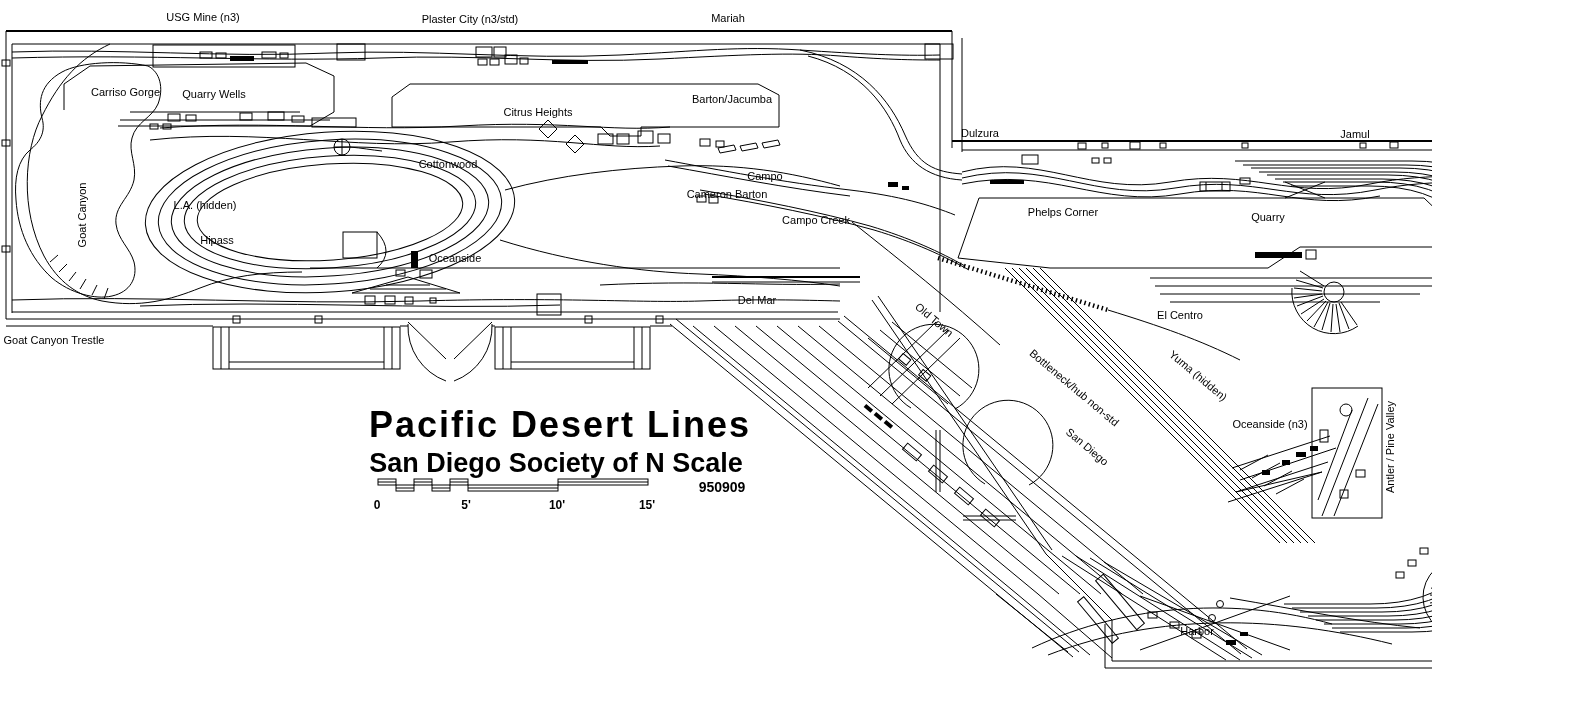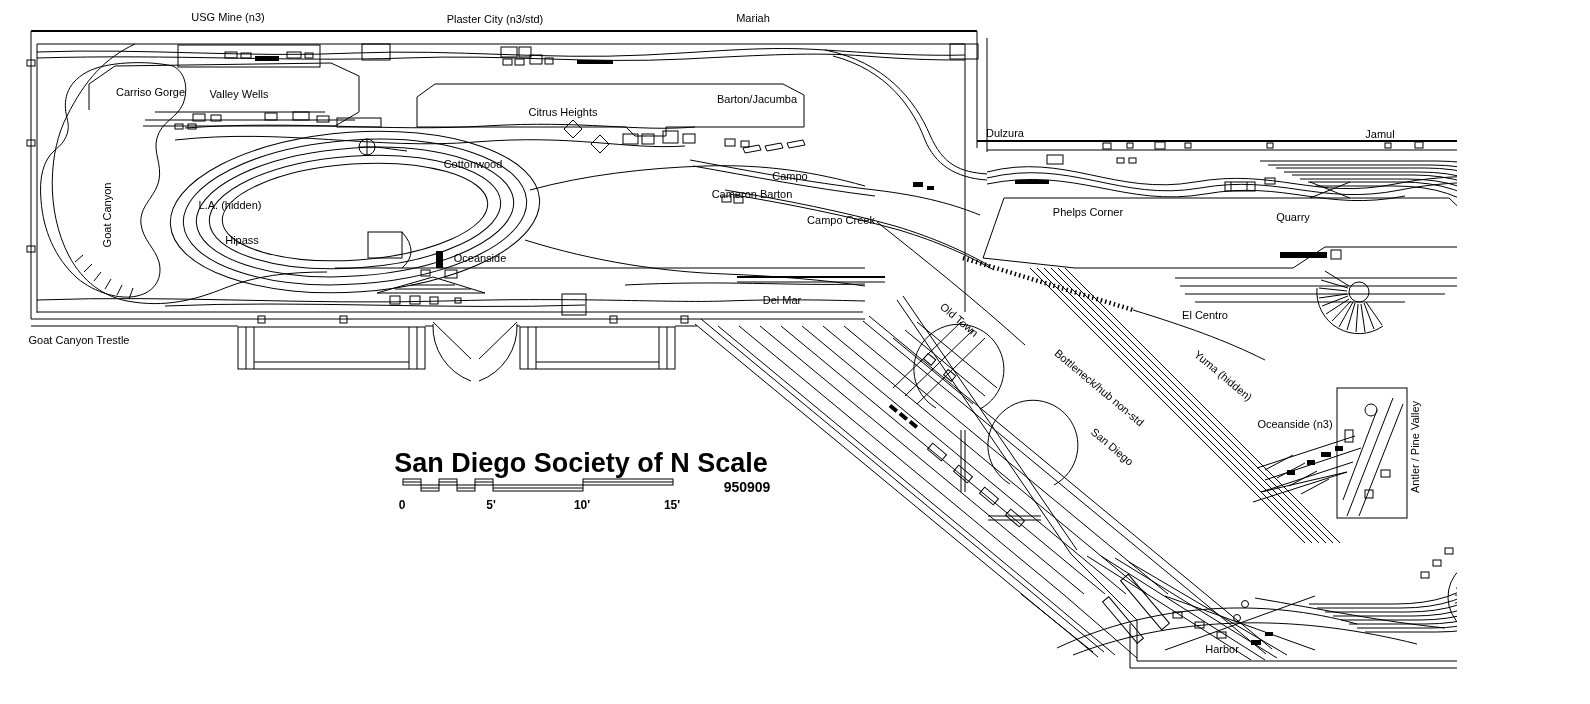--- a/index.html
+++ b/index.html
@@ -1,17 +1,17 @@
 <!DOCTYPE html>
 <html><head>
 <meta charset="utf-8">
 <style>
   html,body{margin:0;padding:0;background:#ffffff;}
   .stage{position:relative;width:1432px;height:704px;background:#fff;overflow:hidden;
-         font-family:"Liberation Sans",sans-serif;color:#000;margin-left:25px;}
+         font-family:"Liberation Sans",sans-serif;color:#000;}
   .stage svg{position:absolute;left:0;top:0;}
   svg *{stroke:#000;fill:none;stroke-width:1;}
   svg .fill{fill:#000;stroke:none;}
   svg .thick{stroke-width:2.2;}
   svg .tie{stroke-width:4.5;stroke-dasharray:1.5 3;}
   .labels{position:absolute;left:0;top:0;width:100%;height:100%;}
   .map-label{position:absolute;font-size:11px;white-space:nowrap;line-height:1;}
   .title-block{position:absolute;left:0;top:0;width:100%;height:100%;}
   .tb-title{position:absolute;left:560px;top:425px;transform:translate(-50%,-50%);
             font-size:36px;font-weight:bold;letter-spacing:2px;white-space:nowrap;}
@@ -323,21 +323,21 @@
 </svg>
 
   <div class="labels" id="labels-layer">
       <div class="map-label" style="left: 203px; top: 17px; transform: translate(-50%, -50%);">USG Mine (n3)</div>
       <div class="map-label" style="left: 470px; top: 19px; transform: translate(-50%, -50%);">Plaster City (n3/std)</div>
       <div class="map-label" style="left: 728px; top: 18px; transform: translate(-50%, -50%);">Mariah</div>
       <div class="map-label" style="left: 980px; top: 133px; transform: translate(-50%, -50%);">Dulzura</div>
       <div class="map-label" style="left: 1355px; top: 134px; transform: translate(-50%, -50%);">Jamul</div>
       <div class="map-label" style="left: 1483px; top: 130px; transform: translate(-50%, -50%);">Centro Wells</div>
       <div class="map-label" style="left: 112px; top: 92px; transform: translate(-50%, -50%); padding-left: 27px;">Carriso Gorge</div>
-      <div class="map-label" style="left: 214px; top: 94px; transform: translate(-50%, -50%);">Valley Wells</div>
+      <div class="map-label" style="left: 214px; top: 94px; transform: translate(-50%, -50%);">Quarry Wells</div>
       <div class="map-label" style="left: 82px; top: 215px; transform: translate(-50%, -50%) rotate(-90deg);">Goat Canyon</div>
       <div class="map-label" style="left: 205px; top: 205px; transform: translate(-50%, -50%);">L.A. (hidden)</div>
       <div class="map-label" style="left: 217px; top: 240px; transform: translate(-50%, -50%);">Hipass</div>
       <div class="map-label" style="left: 54px; top: 340px; transform: translate(-50%, -50%);">Goat Canyon Trestle</div>
       <div class="map-label" style="left: 538px; top: 112px; transform: translate(-50%, -50%);">Citrus Heights</div>
       <div class="map-label" style="left: 732px; top: 99px; transform: translate(-50%, -50%);">Barton/Jacumba</div>
       <div class="map-label" style="left: 448px; top: 164px; transform: translate(-50%, -50%);">Cottonwood</div>
       <div class="map-label" style="left: 765px; top: 176px; transform: translate(-50%, -50%); text-align: right;">Campo</div>
       <div class="map-label" style="left: 727px; top: 194px; transform: translate(-50%, -50%);">Cameron Barton</div>
       <div class="map-label" style="left: 816px; top: 220px; transform: translate(-50%, -50%);">Campo Creek</div>
@@ -346,24 +346,25 @@
       <div class="map-label" style="left: 934px; top: 320px; transform: translate(-50%, -50%) rotate(40deg);">Old Town</div>
       <div class="map-label" style="left: 1180px; top: 315px; transform: translate(-50%, -50%);">El Centro</div>
       <div class="map-label" style="left: 1198px; top: 376px; transform: translate(-50%, -50%) rotate(40deg);">Yuma (hidden)</div>
       <div class="map-label" style="left: 1074px; top: 388px; transform: translate(-50%, -50%) rotate(40deg);">Bottleneck/hub non-std</div>
       <div class="map-label" style="left: 1087px; top: 447px; transform: translate(-50%, -50%) rotate(40deg);">San Diego</div>
       <div class="map-label" style="left: 1270px; top: 424px; transform: translate(-50%, -50%);">Oceanside (n3)</div>
       <div class="map-label" style="left: 1390px; top: 447px; transform: translate(-50%, -50%) rotate(-90deg);">Antler / Pine Valley</div>
       <div class="map-label" style="left: 1541px; top: 452px; transform: translate(-50%, -50%) rotate(-90deg);">National City</div>
       <div class="map-label" style="left: 1063px; top: 212px; transform: translate(-50%, -50%);">Phelps Corner</div>
       <div class="map-label" style="left: 1268px; top: 217px; transform: translate(-50%, -50%);">Quarry</div>
-      <div class="map-label" style="left: 1197px; top: 649px; transform: translate(-50%, -50%);">Harbor</div>
+      <div class="map-label" style="left: 1197px; top: 631px; transform: translate(-50%, -50%);">Harbor</div>
     </div>
 
   <div class="title-block">
+    <div class="tb-title">Pacific Desert Lines</div>
     <div class="tb-sub">San Diego Society of N Scale</div>
     <div class="tb-rev">950909</div>
   </div>
 
   <div class="labels" id="scale-ticks">
       <div class="scale-tick" style="left: 377px; top: 505px;">0</div>
       <div class="scale-tick" style="left: 466px; top: 505px;">5'</div>
       <div class="scale-tick" style="left: 557px; top: 505px;">10'</div>
       <div class="scale-tick" style="left: 647px; top: 505px;">15'</div>
     </div>

